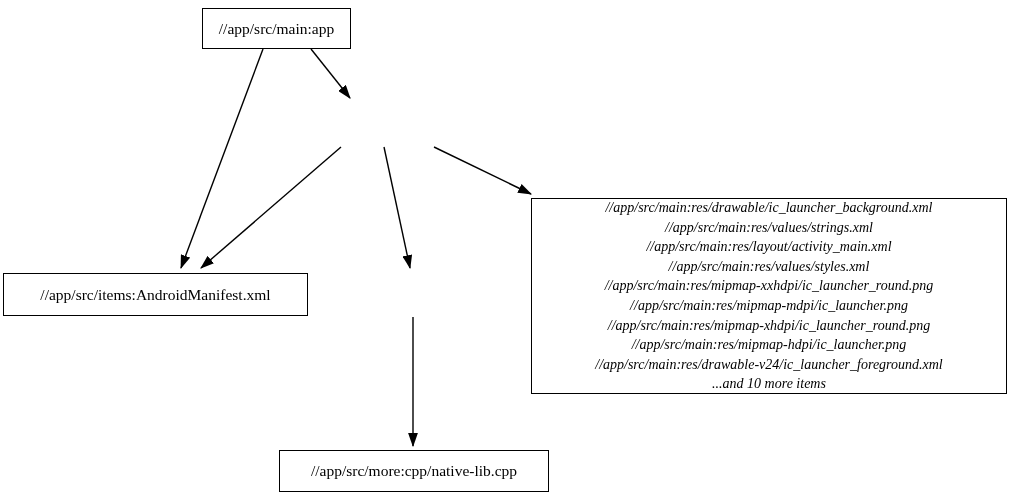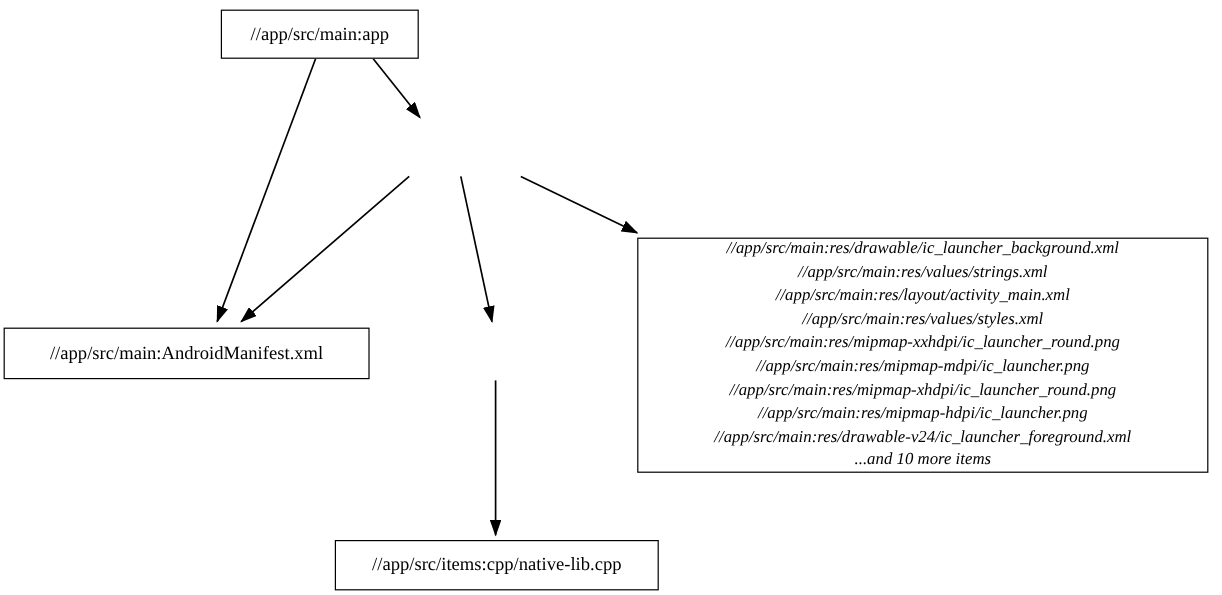--- a/index.html
+++ b/index.html
@@ -43,21 +43,21 @@
     display: block;
     padding: 0 6px;
   }
   .node-multiline {
     white-space: pre;
     line-height: 19.6px;
     font-size: 14px;
     font-style: italic;
   }
   
-  #node-app        { left: 184px; top: 8px;   width: 165px; height: 41px; }
+  #node-app        { left: 202px; top: 8px;   width: 149px; height: 41px; }
   #node-lib        { left: 303px; top: 103px; width: 153px; height: 43px; }
   #node-manifest   { left: 3px;   top: 273px; width: 305px; height: 43px; }
   #node-jni-lib    { left: 325px; top: 273px; width: 179px; height: 43px; }
   #node-res-group  { left: 531px; top: 198px; width: 476px; height: 196px; }
   #node-native-lib { left: 279px; top: 450px; width: 270px; height: 42px; }
 </style>
 </head>
 <body>
 
 <div id="graph-canvas">
@@ -81,26 +81,26 @@
 
     <line x1="413" y1="317" x2="413" y2="446" stroke="#000000" stroke-width="1.4" marker-end="url(#arrowhead)"></line>
   </svg>
 
   <div class="node" id="node-app">
     <span class="node-label">//app/src/main:app</span>
   </div>
 
 
   <div class="node" id="node-manifest">
-    <span class="node-label">//app/src/main:AndroidManifest.xml</span>
+    <span class="node-label">//app/src/items:AndroidManifest.xml</span>
   </div>
 
 
   <div class="node" id="node-native-lib">
-    <span class="node-label">//app/src/items:cpp/native-lib.cpp</span>
+    <span class="node-label">//app/src/more:cpp/native-lib.cpp</span>
   </div>
 
   <div class="node" id="node-res-group">
     <span class="node-label node-multiline">//app/src/main:res/drawable/ic_launcher_background.xml
 //app/src/main:res/values/strings.xml
 //app/src/main:res/layout/activity_main.xml
 //app/src/main:res/values/styles.xml
 //app/src/main:res/mipmap-xxhdpi/ic_launcher_round.png
 //app/src/main:res/mipmap-mdpi/ic_launcher.png
 //app/src/main:res/mipmap-xhdpi/ic_launcher_round.png

